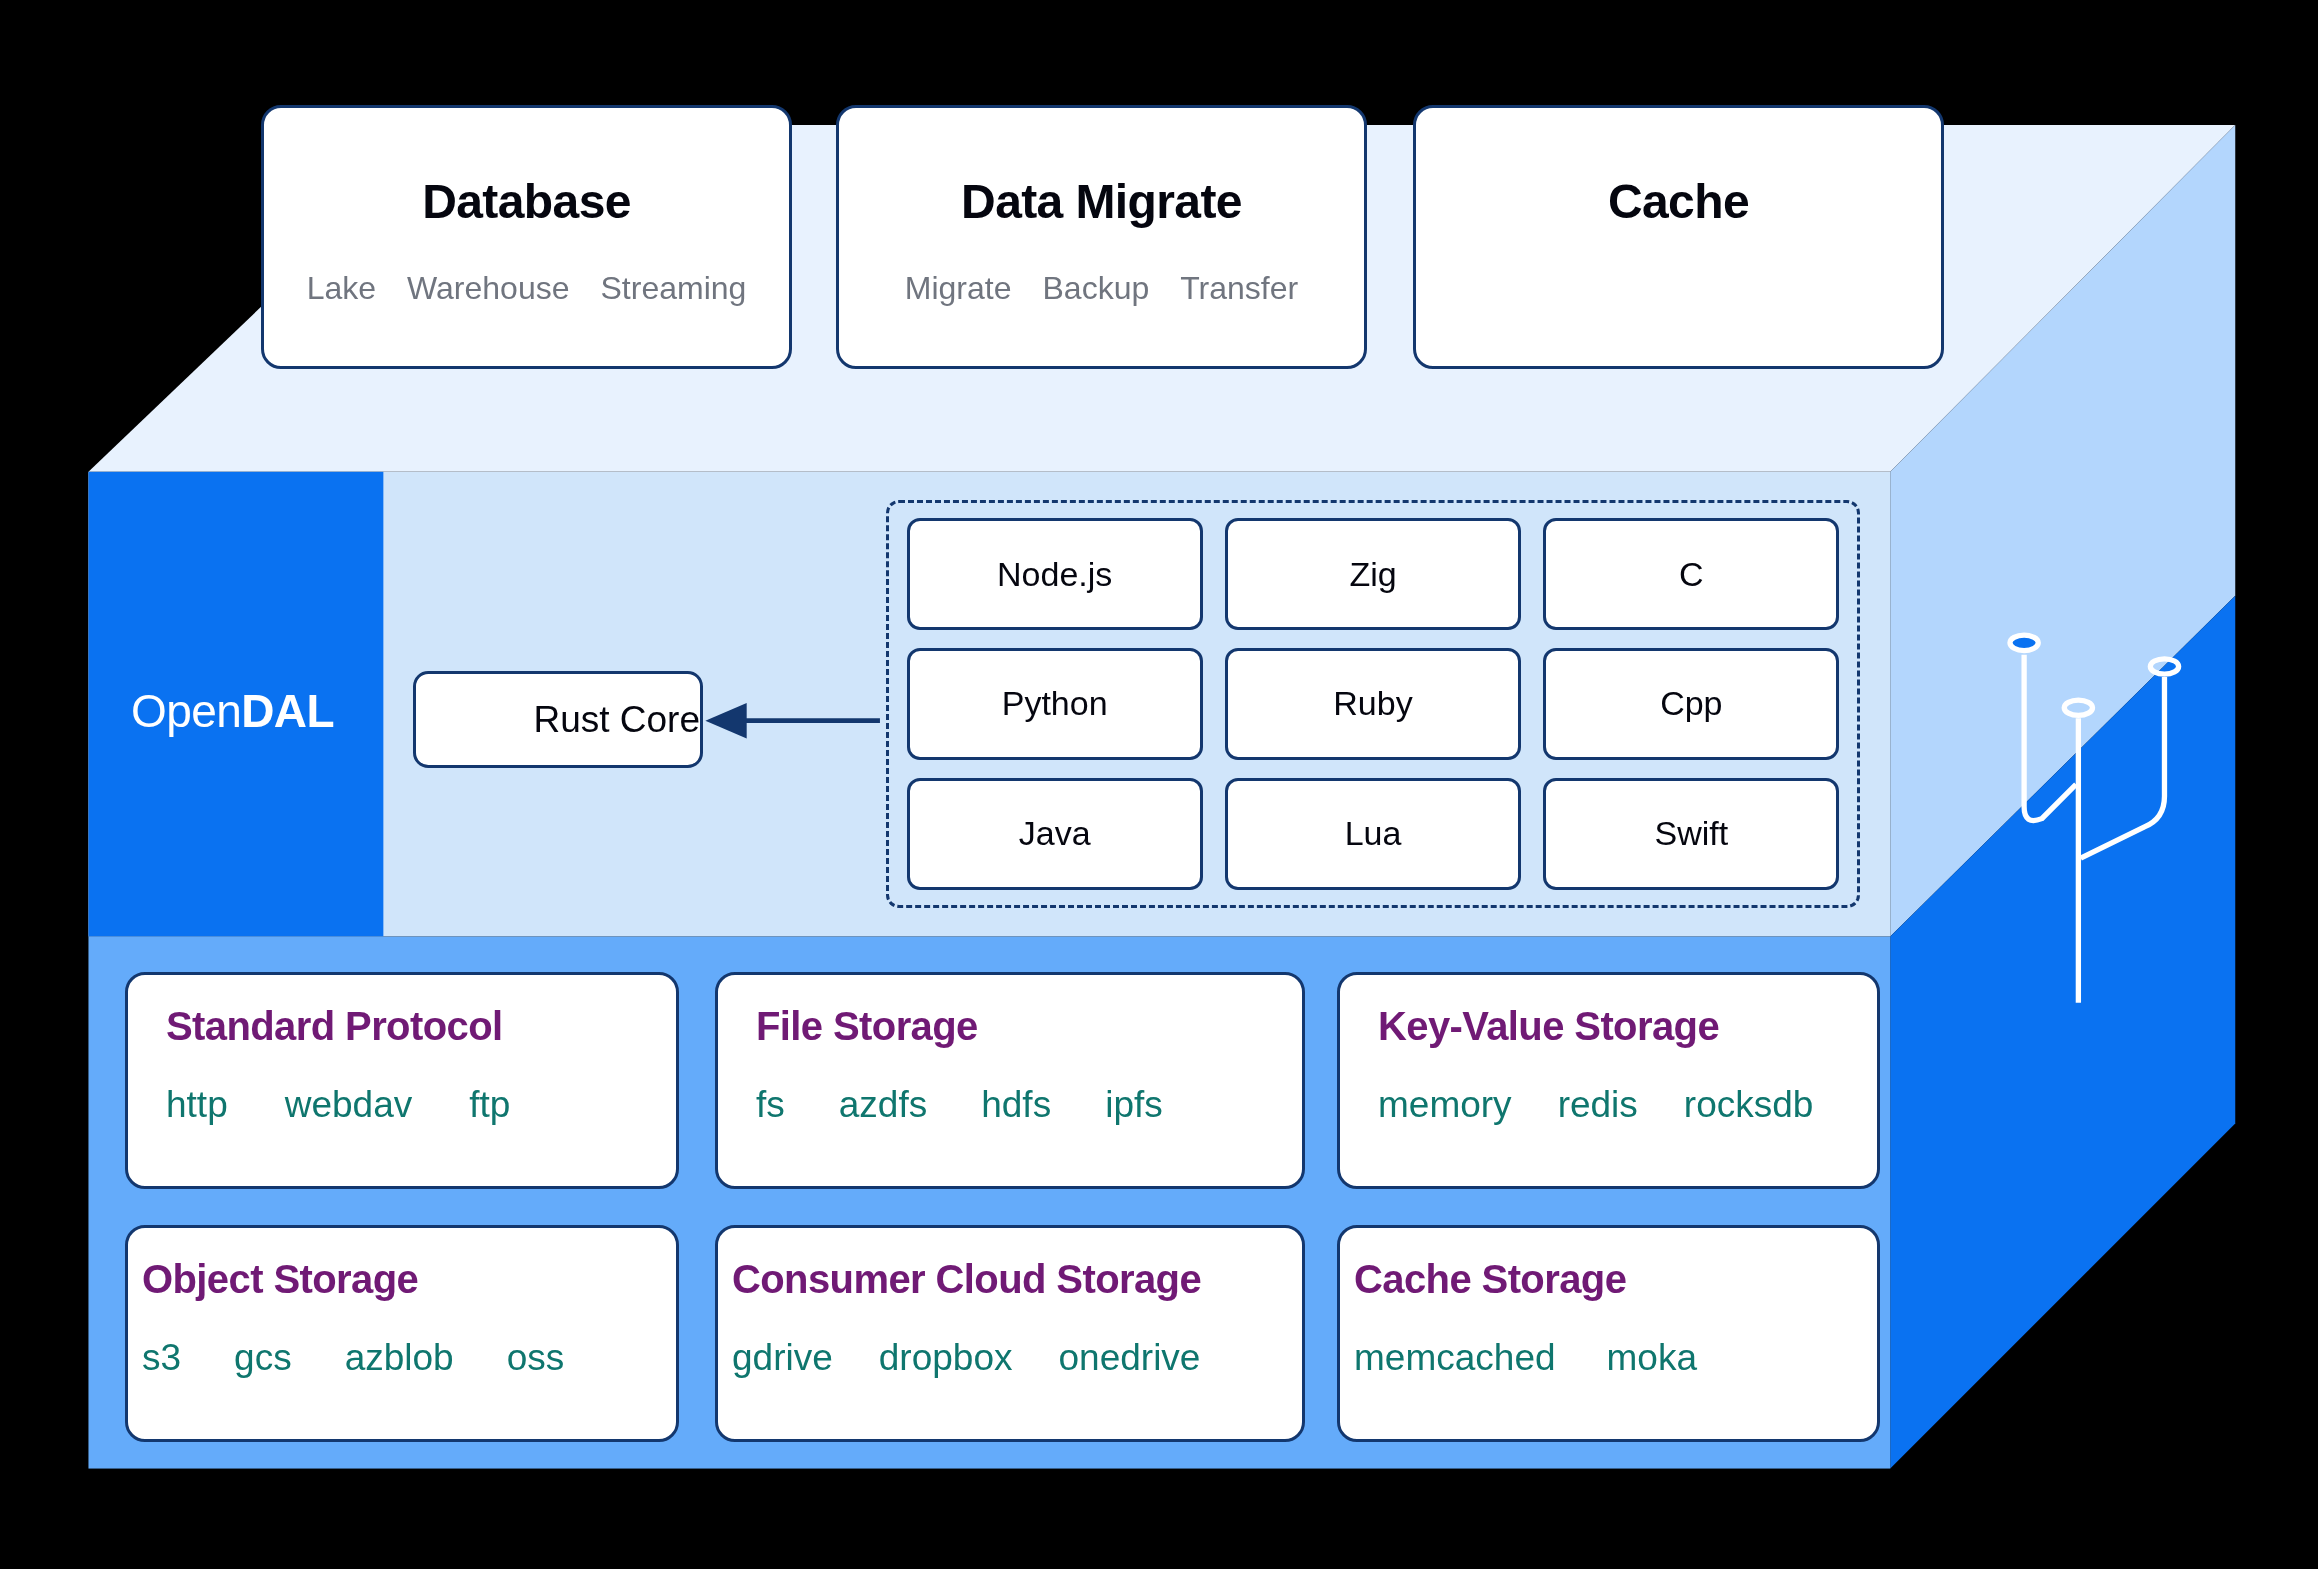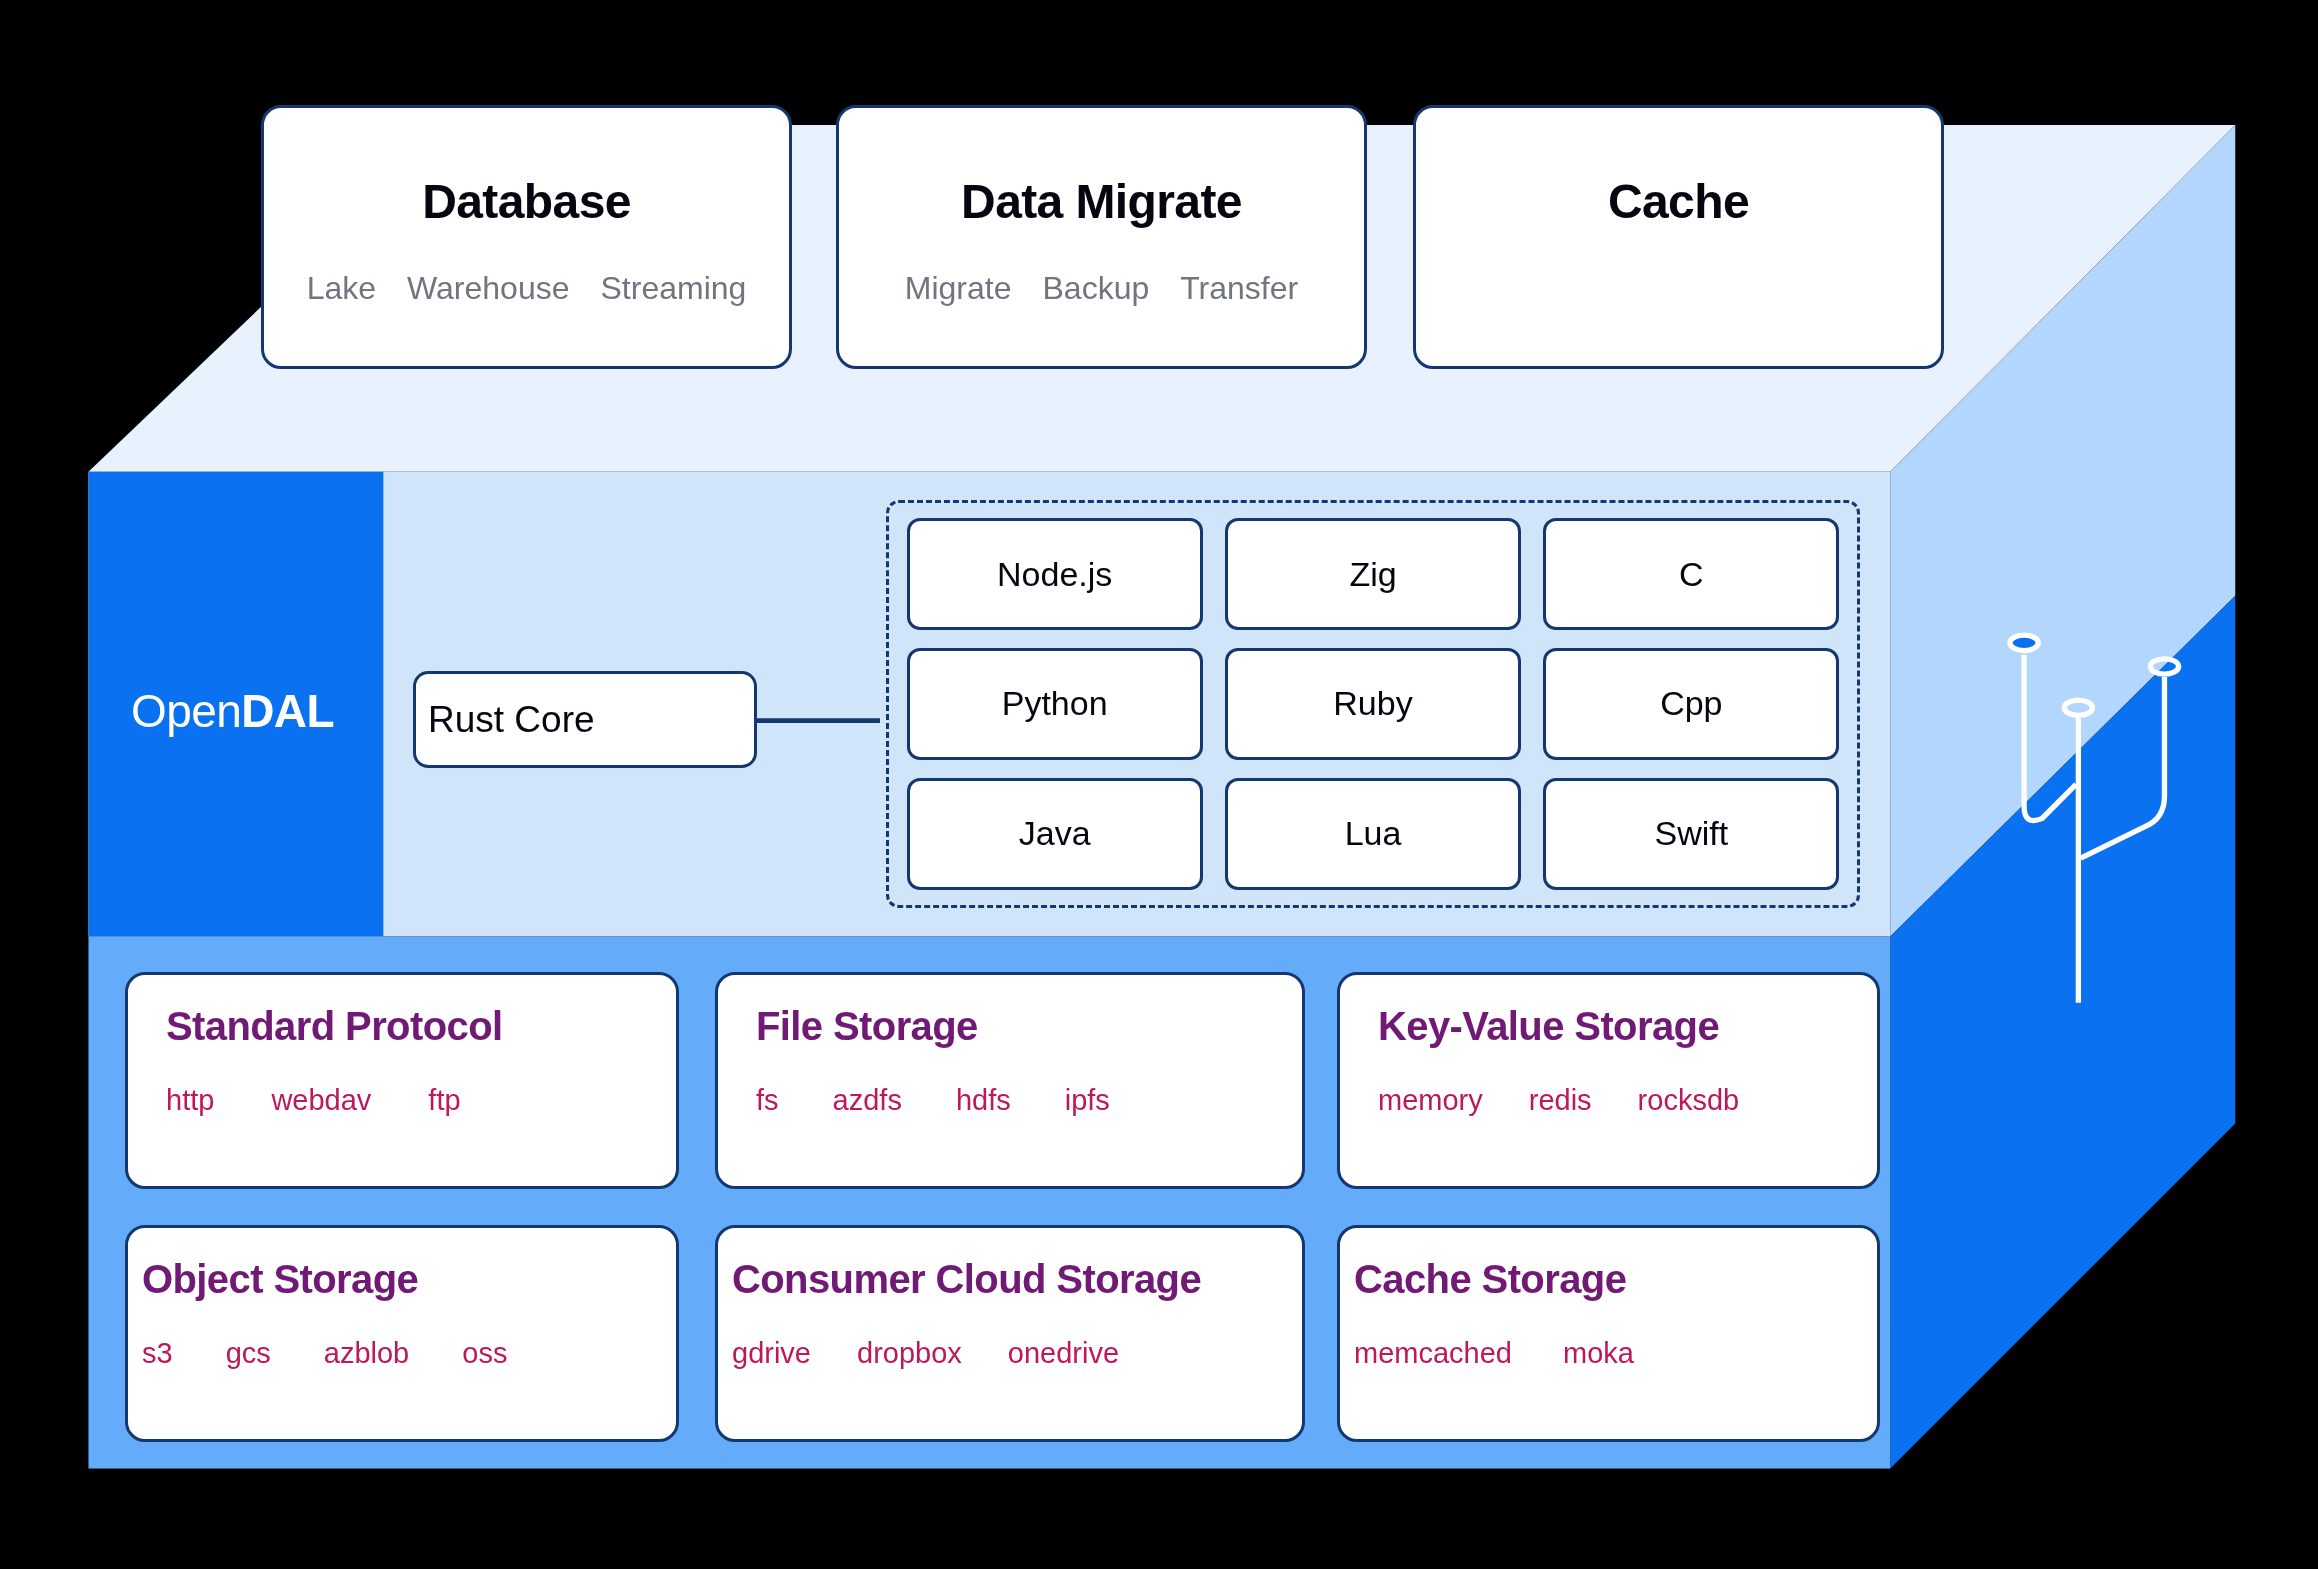--- a/index.html
+++ b/index.html
@@ -27,41 +27,41 @@
   #card-database .tc-title,#card-datapipeline .tc-title,#card-cache .tc-title{margin-top:70px;}
   #card-database .tc-tags,#card-datapipeline .tc-tags{margin-top:46px;}
 
   
   #opendal-logo{position:absolute;left:131px;top:678px;width:236px;height:65px;
                 display:flex;align-items:center;}
   .logo-open{font-size:46px;font-weight:300;color:#fff;letter-spacing:-0.6px;}
   .logo-dal {font-size:46px;font-weight:800;color:#fff;letter-spacing:-0.6px;}
 
   
-  #rust-core{position:absolute;left:413px;top:671px;width:344px;height:97px;
+  #rust-core{position:absolute;left:413px;top:671px;width:290px;height:97px;
              background:#fff;border:3.5px solid #13376e;border-radius:15.3px;
-             box-sizing:border-box;display:flex;align-items:center;justify-content:flex-start;padding-left:12px;}
+             box-sizing:border-box;display:flex;align-items:center;justify-content:flex-end;padding-left:12px;}
   #rust-core span{font-size:37px;font-weight:500;color:#05060f;}
 
   
   #lang-group{position:absolute;left:886px;top:500px;width:974px;height:408px;
               border:3.5px dashed #13376e;border-radius:13px;box-sizing:border-box;
               display:grid;grid-template-columns:repeat(3,1fr);grid-template-rows:repeat(3,1fr);
               gap:17.7px 22.4px;padding:15.3px 17.7px;}
   .lang-cell{background:#fff;border:3.5px solid #13376e;border-radius:13px;
              box-sizing:border-box;display:flex;align-items:center;justify-content:center;}
   .lang-cell span{font-size:34px;font-weight:500;color:#05060f;white-space:nowrap;}
 
   
   .store-card{position:absolute;background:#fff;border:3.5px solid #13376e;
               border-radius:20px;box-sizing:border-box;padding:31px 38px;}
   .sc-title{font-size:40px;font-weight:700;color:#701a75;letter-spacing:-0.6px;
             line-height:1;white-space:nowrap;}
   .sc-tags{display:flex;margin-top:40px;white-space:nowrap;}
-  .sc-tag{font-size:29px;color:#be185d;line-height:1;text-align:right;}
+  .sc-tag{font-size:37px;color:#0f766e;line-height:1;text-align:right;}
 
   .row-a{top:972px;height:217px;}
   .row-b{top:1225px;height:217px;padding-left:14px;}
   .col-1{left:125px; width:554px;}
   .col-2{left:715px;width:590px;}
   .col-3{left:1337px;width:543px;}
 
   #sc-standard-protocol .sc-tag{margin-right:57px;}
   #sc-file-storage     .sc-tag{margin-right:54px;}
   #sc-kv-storage       .sc-tag{margin-right:46px;}

